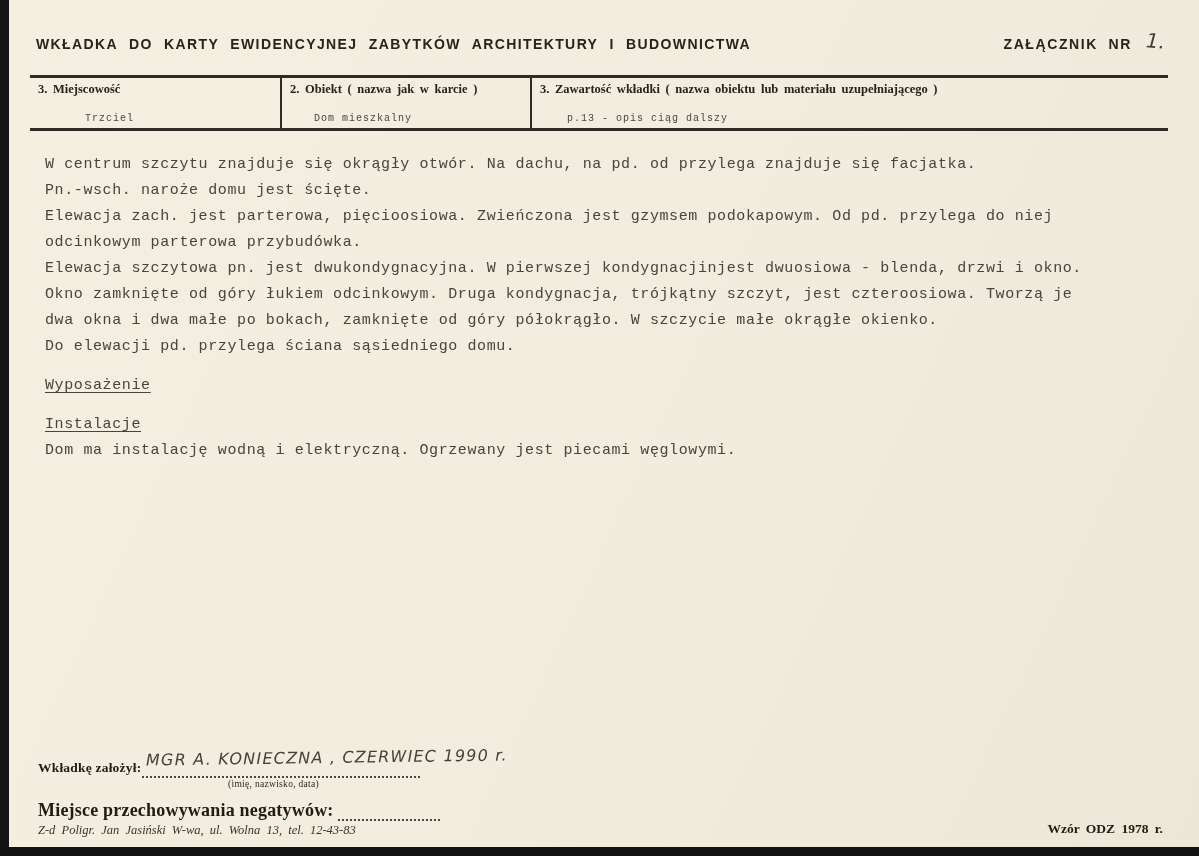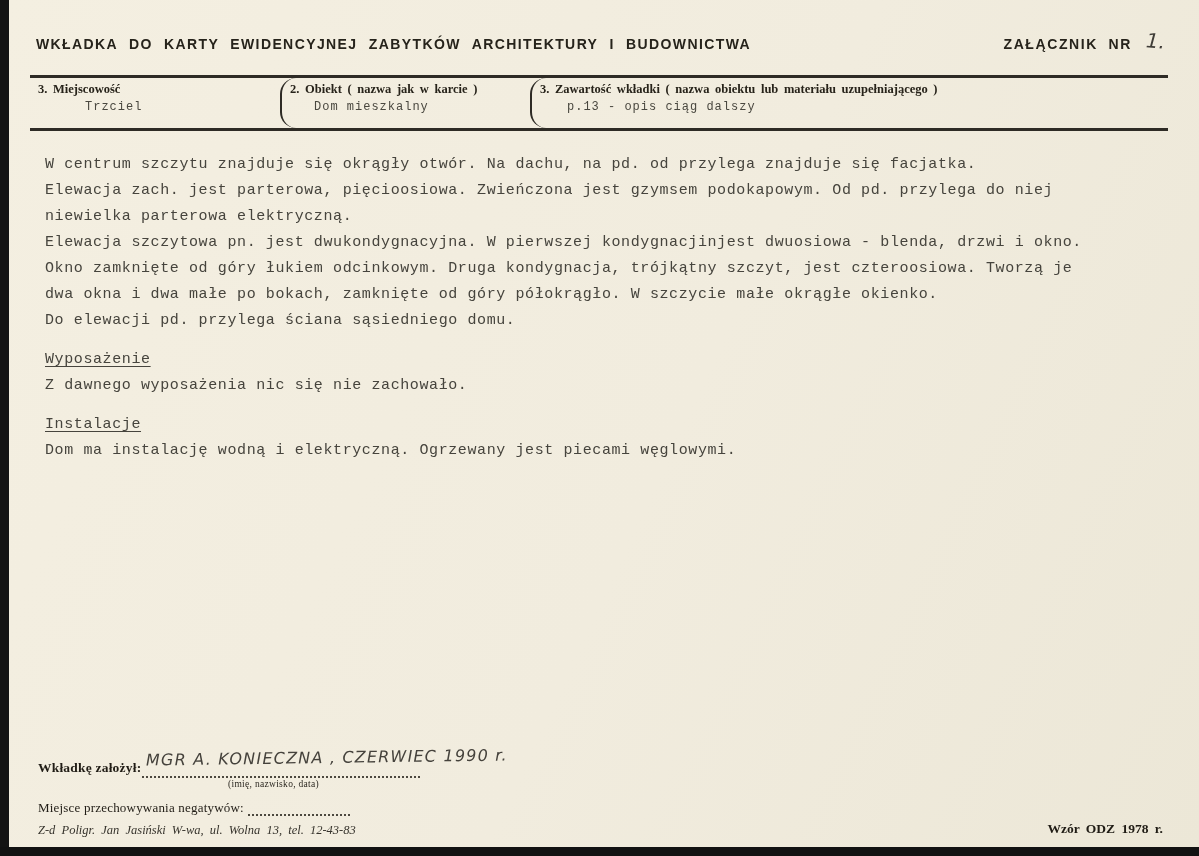--- a/index.html
+++ b/index.html
@@ -34,31 +34,31 @@
     color:#3f3c37;transform:rotate(4deg);margin-top:-2px;
   }
 
   
   .fields{
     position:absolute;top:75px;left:30px;width:1138px;height:50px;
     border-top:3px solid #2e2b25;border-bottom:3px solid #2e2b25;
     display:flex;
   }
   .field{box-sizing:border-box;padding:4px 8px 0 8px;}
-  .field + .field{border-left:2px solid #2e2b25;border-radius:16px;}
+  .field + .field{border-left:2px solid #2e2b25;}
   .field:nth-child(1){width:250px;}
   .field:nth-child(2){width:250px;}
   .field:nth-child(3){flex:1;}
   .field-label{
     font-family:"Liberation Serif", serif;font-weight:bold;font-size:12.5px;
     word-spacing:2.5px;color:#27231a;white-space:nowrap;
   }
   .field-value{
-    font-family:"Liberation Mono","DejaVu Sans Mono",monospace;font-size:12px;
-    letter-spacing:1px;color:#49473f;margin-top:3px;white-space:nowrap;
+    font-family:"Liberation Mono","DejaVu Sans Mono",monospace;font-size:10px;
+    letter-spacing:1px;color:#49473f;margin-top:16px;white-space:nowrap;
   }
   .field:nth-child(1) .field-value{margin-left:47px;}
   .field:nth-child(2) .field-value{margin-left:24px;}
   .field:nth-child(3) .field-value{margin-left:27px;}
 
   
   .description{
     position:absolute;top:152px;left:45px;right:28px;
     font-family:"Liberation Mono","DejaVu Sans Mono",monospace;
     font-size:15px;letter-spacing:0.6px;color:#46443d;
@@ -82,21 +82,21 @@
     position:absolute;left:146px;top:748px;
     font-family:"DejaVu Sans", sans-serif;font-style:italic;font-size:16px;
     letter-spacing:1.2px;color:#45423c;transform:rotate(-0.8deg);white-space:nowrap;
   }
   .founder-hint{
     position:absolute;left:228px;top:779px;
     font-size:9.5px;color:#2b2720;letter-spacing:0.3px;
   }
   .negatives-row{position:absolute;left:38px;top:800px;display:flex;align-items:flex-end;}
   .negatives-label{
-    font-weight:normal;font-size:13px;color:#201c15;letter-spacing:0.2px;white-space:nowrap;
+    font-weight:bold;font-size:18px;color:#201c15;letter-spacing:0.2px;white-space:nowrap;
   }
   .negatives-dotted{width:102px;height:12px;border-bottom:2px dotted #4c483f;margin-left:4px;}
   .imprint{
     position:absolute;left:38px;top:823px;
     font-style:italic;font-size:12.5px;word-spacing:3px;color:#36332c;white-space:nowrap;
   }
   .form-code{
     position:absolute;right:36px;top:821px;
     font-weight:bold;font-size:13.5px;word-spacing:3px;color:#201c15;white-space:nowrap;
   }
@@ -127,29 +127,29 @@
       <div class="field-value">Dom mieszkalny</div>
     </div>
     <div class="field">
       <div class="field-label">3. Zawartość wkładki ( nazwa obiektu lub materiału uzupełniającego )</div>
       <div class="field-value">p.13 - opis ciąg dalszy</div>
     </div>
   </div>
 
   <div class="description">
     <div class="tw-line">W centrum szczytu znajduje się okrągły otwór. Na dachu, na pd. od przylega znajduje się facjatka.</div>
+    <div class="tw-line">Pn.-wsch. naroże domu jest ścięte.</div>
     <div class="tw-line">Elewacja zach. jest parterowa, pięcioosiowa. Zwieńczona jest gzymsem podokapowym. Od pd. przylega do niej</div>
-    <div class="tw-line">niewielka parterowa elektryczną.</div>
+    <div class="tw-line">odcinkowym parterowa przybudówka.</div>
     <div class="tw-line">Elewacja szczytowa pn. jest dwukondygnacyjna. W pierwszej kondygnacjinjest dwuosiowa - blenda, drzwi i okno.</div>
     <div class="tw-line">Okno zamknięte od góry łukiem odcinkowym. Druga kondygnacja, trójkątny szczyt, jest czteroosiowa. Tworzą je</div>
     <div class="tw-line">dwa okna i dwa małe po bokach, zamknięte od góry półokrągło. W szczycie małe okrągłe okienko.</div>
     <div class="tw-line">Do elewacji pd. przylega ściana sąsiedniego domu.</div>
 
     <div class="section-heading">Wyposażenie</div>
-    <div class="tw-line">Z dawnego wyposażenia nic się nie zachowało.</div>
 
     <div class="section-heading">Instalacje</div>
     <div class="tw-line">Dom ma instalację wodną i elektryczną. Ogrzewany jest piecami węglowymi.</div>
   </div>
 
   <div class="founder-label">Wkładkę założył:</div>
   <div class="founder-dotted"></div>
   <div class="founder-handwriting">MGR A. KONIECZNA , CZERWIEC 1990 r.</div>
   <div class="founder-hint">(imię, nazwisko, data)</div>
 

